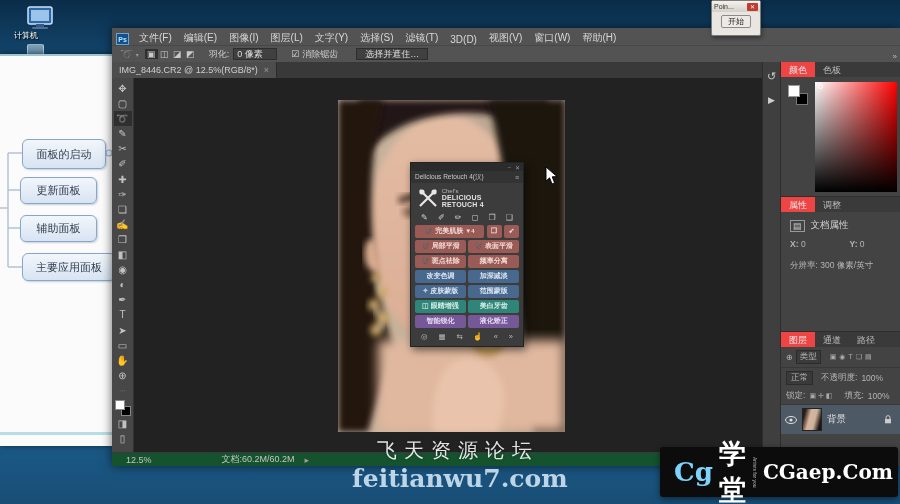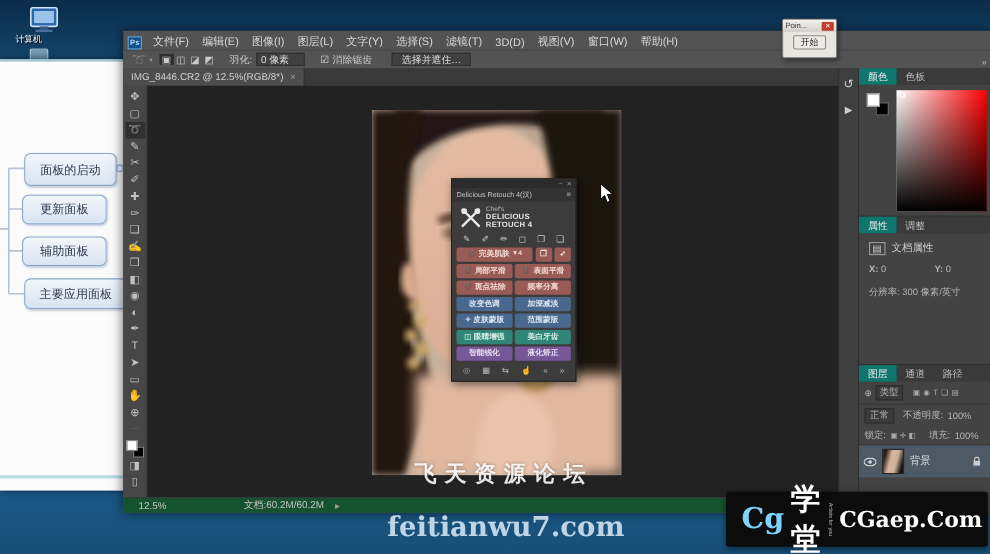--- a/index.html
+++ b/index.html
@@ -29,21 +29,21 @@
   .toolbar { background:#474747; display:flex; flex-direction:column; align-items:center; padding-top:3px; border-right:1px solid #333; }
   .tool { width:18px; height:15.1px; color:#c2c2c2; font-size:10px; line-height:15px; text-align:center; }
   .tool.sel { background:#2f2f2f; color:#fff; }
   .canvas { background:#222; }
   .statusbar { background:#14532d; border-top:1px solid #3a3a3a; display:flex; align-items:center; font-size:9px; color:#c5c5c5; gap:10px; padding-left:14px; }
   
   .dockstrip { background:#3f3f3f; border-left:1px solid #2e2e2e; display:flex; flex-direction:column; align-items:center; padding-top:8px; gap:12px; color:#cfcfcf; font-size:11px; }
   .rpanel { background:#434343; border-left:1px solid #2e2e2e; }
   .ptabs { display:flex; background:#3a3a3a; height:15px; }
   .ptab { font-size:9px; color:#bdbdbd; padding:2px 8px 0; }
-  .ptab.on { background:#0f766e; color:#e8e8e8; }
+  .ptab.on { background:#ef4444; color:#e8e8e8; }
   .plabel { font-size:8.5px; color:#b5b5b5; }
   
   .dr { background:#3c3c3c; border:1px solid #222; box-shadow:2px 3px 8px rgba(0,0,0,.55); }
   .dr-title { background:#333; height:12px; display:flex; align-items:center; justify-content:space-between; padding:0 4px; }
   .dr-btn { height:12.5px; border-radius:2px; font-size:7px; font-weight:bold; display:flex; align-items:center; justify-content:center; gap:2px; }
   .c-red   { background:#9a5a55; color:#f3dbd6; }
   .c-blue  { background:#48688d; color:#dbe7f4; }
   .c-teal  { background:#2f8577; color:#d9efe9; }
   .c-purple{ background:#765798; color:#e7dcf2; }
   .dr-grid { display:grid; grid-template-columns:1fr 1fr; gap:2.5px; padding:0 4px; margin-top:2.5px; }
@@ -384,35 +384,35 @@
     <div style="display:flex;justify-content:space-between;align-items:center;padding:4px 10px 0;color:#b9b9b9;font-size:7.5px;">
       <span>◎</span>
       <span>▦</span>
       <span>⇆</span>
       <span>☝</span>
       <span>«</span>
       <span>»</span>
     </div>
   </div>
 
-  <div class="abs poin" style="left:711px;top:17px;width:50px;height:36px;">
+  <div class="abs poin" style="left:711px;top:0;width:50px;height:36px;">
     <div class="poin-title">
       <span>Poin...</span>
       <span class="poin-x">✕</span>
     </div>
     <div style="display:flex;justify-content:center;margin-top:3px;">
       <span class="poin-btn">开始</span>
     </div>
   </div>
 
   <svg class="abs" style="left:545px;top:166px;" width="14" height="20">
     <path d="M1 1 L1 15 L4.6 11.8 L7 18 L9.6 16.9 L7.2 10.8 L12 10.6 Z" fill="#fff" stroke="#000" stroke-width=".9"></path>
   </svg>
 
-  <div class="abs wm-forum" style="left:377px;top:417px;font-weight:bold;">飞天资源论坛</div>
+  <div class="abs wm-forum" style="left:377px;top:437px;">飞天资源论坛</div>
   <div class="abs wm-site" style="left:352px;top:464px;">feitianwu7.com</div>
 
   <div class="abs cgbox" style="left:660px;top:447px;width:238px;height:50px;">
     <span style="color:#7dd3fc;font-size:26px;font-weight:bold;font-family:'DejaVu Serif',serif;">Cg</span>
     <span style="color:#fff;font-size:27px;font-weight:bold;">学堂</span>
     <span style="color:#bbb;font-size:5px;writing-mode:vertical-rl;line-height:1;">Artists for you</span>
     <span style="color:#fff;font-size:20px;font-weight:bold;font-family:'DejaVu Serif',serif;margin-left:auto;">CGaep.Com</span>
   </div>
 
 </div>

